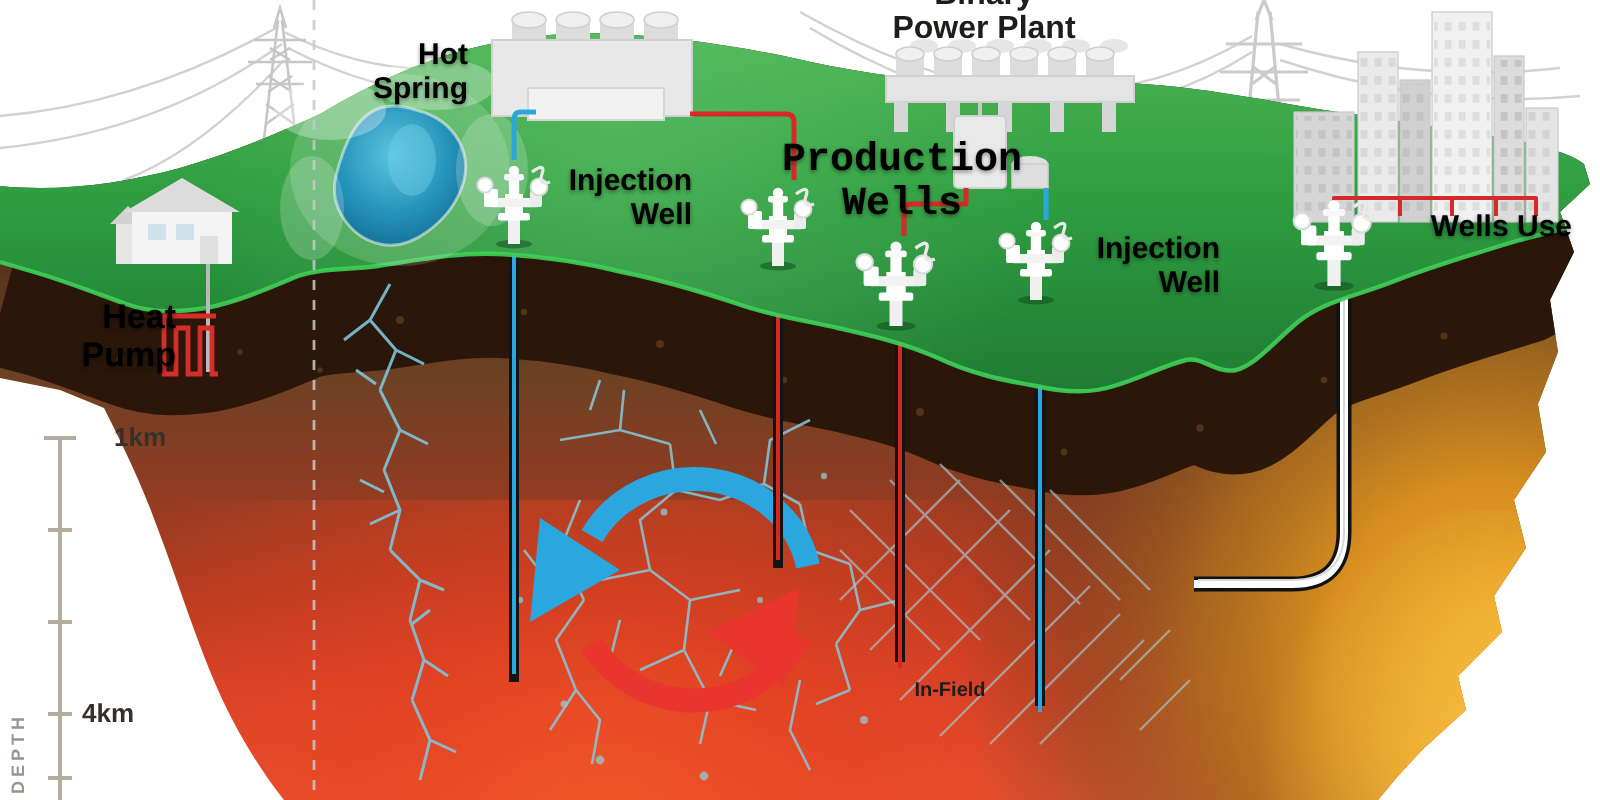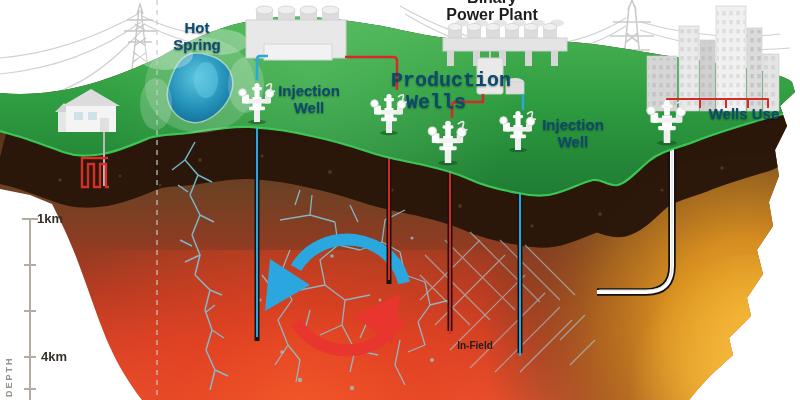--- a/index.html
+++ b/index.html
@@ -1,20 +1,20 @@
 <!DOCTYPE html>
 <html><head>
 <meta charset="utf-8">
 <style>
   html,body{margin:0;padding:0;background:#fff;}
   .stage{position:relative;width:800px;height:400px;overflow:hidden;background:#ffffff;
          font-family:"Liberation Sans",sans-serif;}
   .scene{position:absolute;left:0;top:0;width:800px;height:400px;display:block;}
   .lbl{position:absolute;text-align:center;line-height:1.1;font-weight:700;pointer-events:none;}
-  .white{color:#0c4a6e;text-shadow:0 1px 2px rgba(0,0,0,.4);}
+  .white{color:#000000;text-shadow:0 1px 2px rgba(0,0,0,.4);text-align:right;}
   .dark{color:#1d1d1b;}
   .axis{position:absolute;color:#36302a;font-size:13px;font-weight:700;line-height:1;}
   .depthword{position:absolute;color:#9a948e;font-size:9px;letter-spacing:2px;font-weight:700;
              transform:rotate(-90deg);transform-origin:left top;white-space:nowrap;}
 </style>
 </head>
 <body>
 
 <div class="stage">
 <svg class="scene" viewBox="0 0 800 400" aria-hidden="true">
@@ -302,23 +302,24 @@
   <g stroke="#b5aca1" stroke-width="2" fill="none">
     <line x1="30" y1="219" x2="30" y2="400"></line>
     <line x1="22" y1="219" x2="38" y2="219"></line>
     <line x1="24" y1="265" x2="36" y2="265"></line>
     <line x1="24" y1="311" x2="36" y2="311"></line>
     <line x1="24" y1="357" x2="36" y2="357"></line>
     <line x1="24" y1="389" x2="36" y2="389"></line>
   </g>
 </svg>
 
+<div class="lbl white" style="left:14px;top:150px;width:74px;font-size:17px;">Heat Pump</div>
 <div class="lbl white" style="left:160px;top:20px;width:74px;font-size:15px;">Hot Spring</div>
 <div class="lbl dark" style="left:446px;top:-10px;width:92px;font-size:16px;line-height:1.06;">Binary Power Plant</div>
 <div class="lbl white" style="left:272px;top:83px;width:74px;font-size:15px;">Injection Well</div>
 <div class="lbl white" style="left:391px;top:70px;width:90px;font-size:20px;font-family:Liberation Mono, monospace;">Production Wells</div>
 <div class="lbl white" style="left:536px;top:117px;width:74px;font-size:15px;">Injection Well</div>
 <div class="lbl white" style="left:702px;top:106px;width:84px;font-size:15px;white-space:nowrap;">Wells Use</div>
 <div class="lbl dark" style="left:448px;top:340px;width:54px;font-size:10px;font-weight:700;">In-Field</div>
-<div class="axis" style="left:37px;top:212px;">1km</div>
+<div class="axis" style="left:57px;top:212px;">1km</div>
 <div class="axis" style="left:41px;top:350px;text-align:center;">4km</div>
 <div class="depthword" style="left:4px;top:397px;">DEPTH</div>
 </div>
 
 </body></html>

